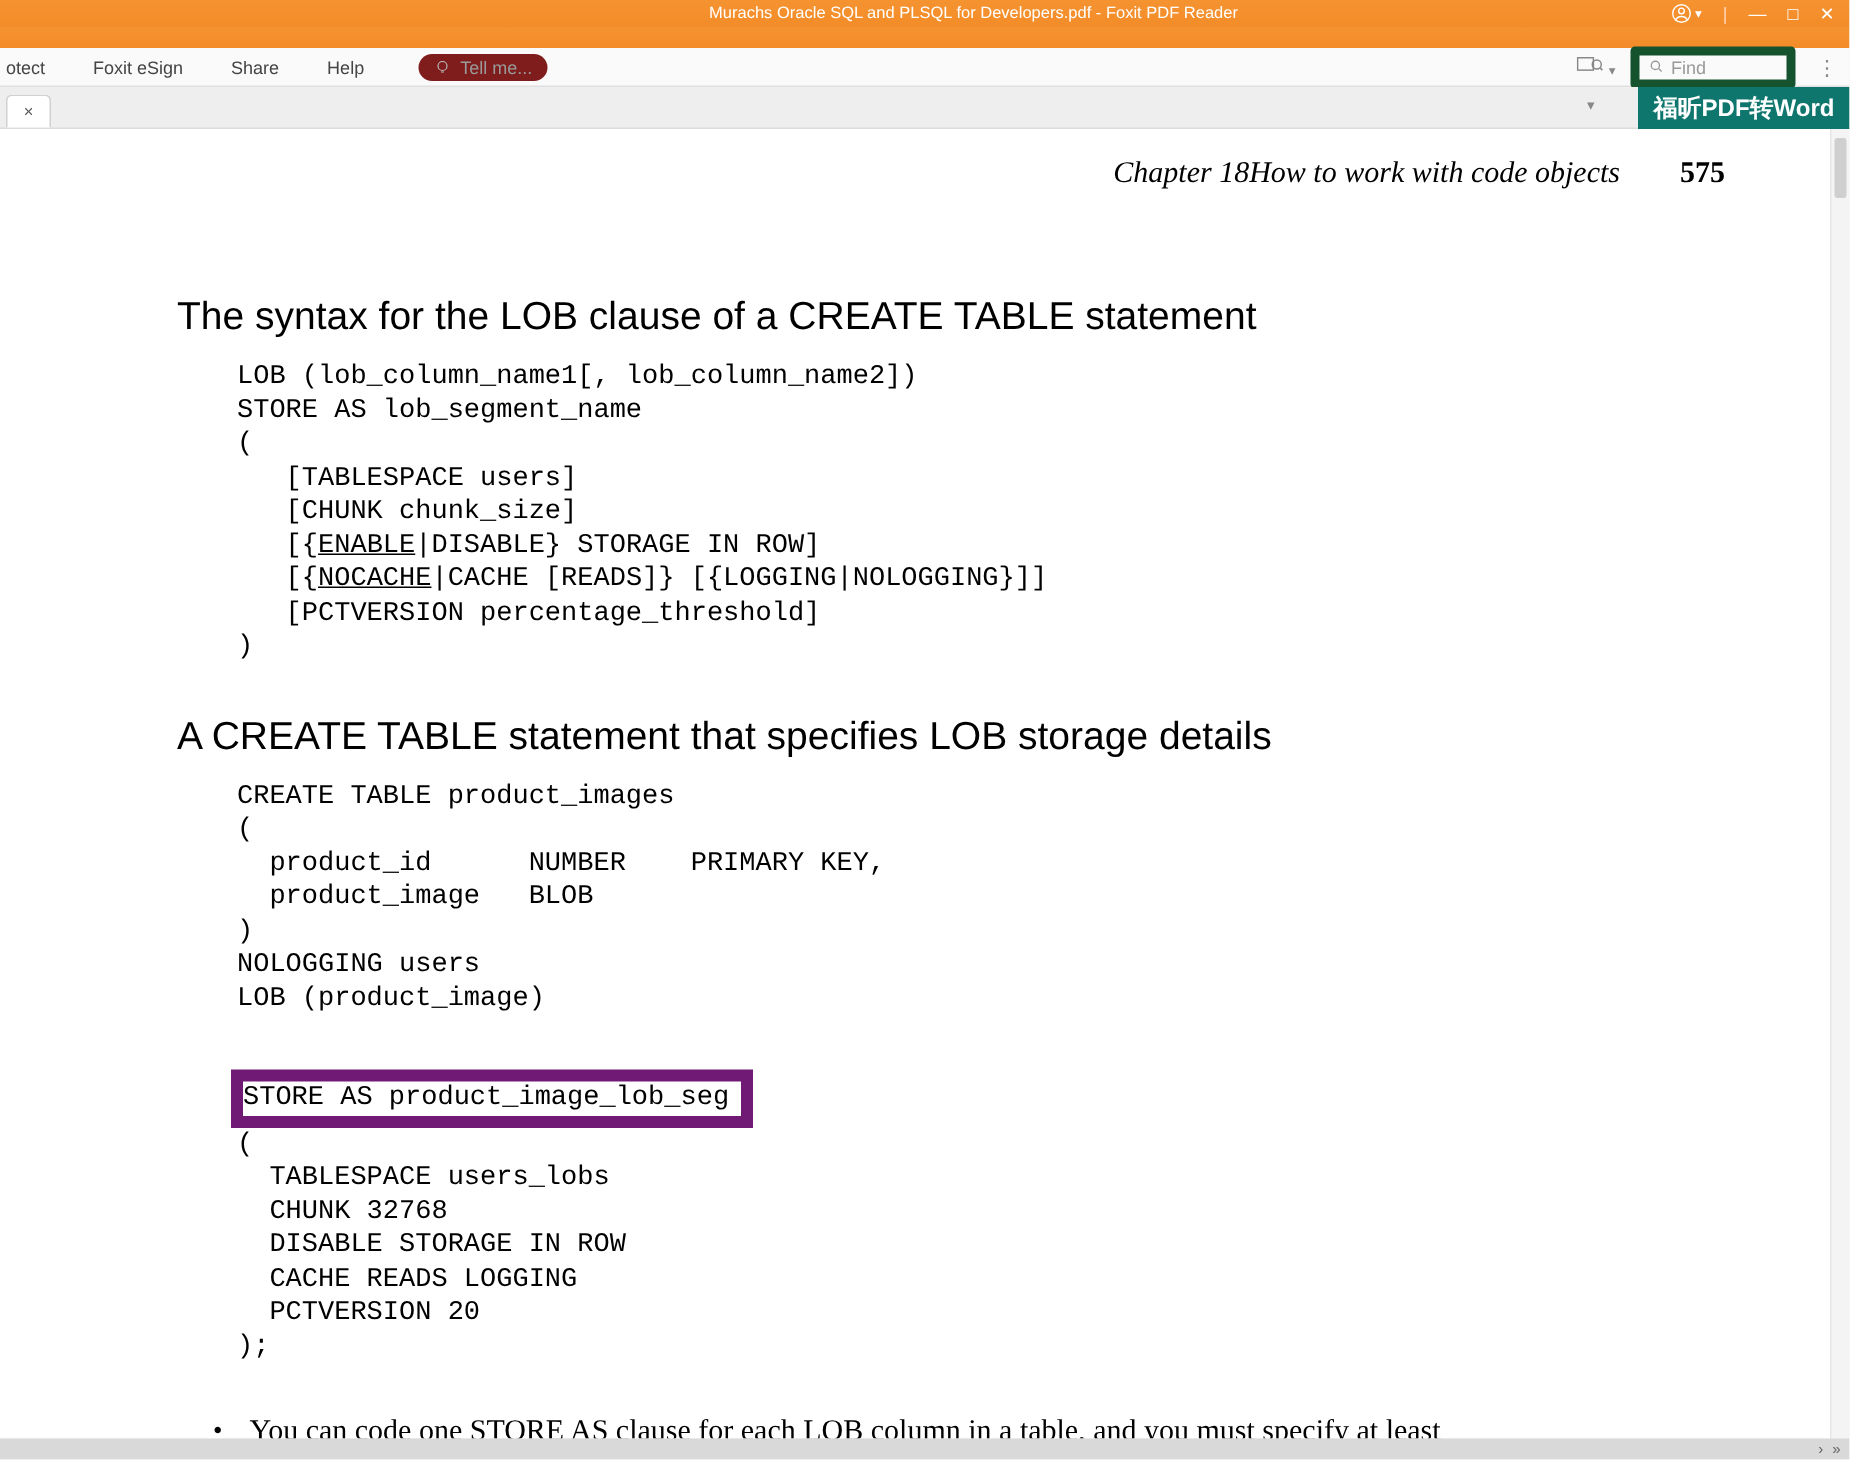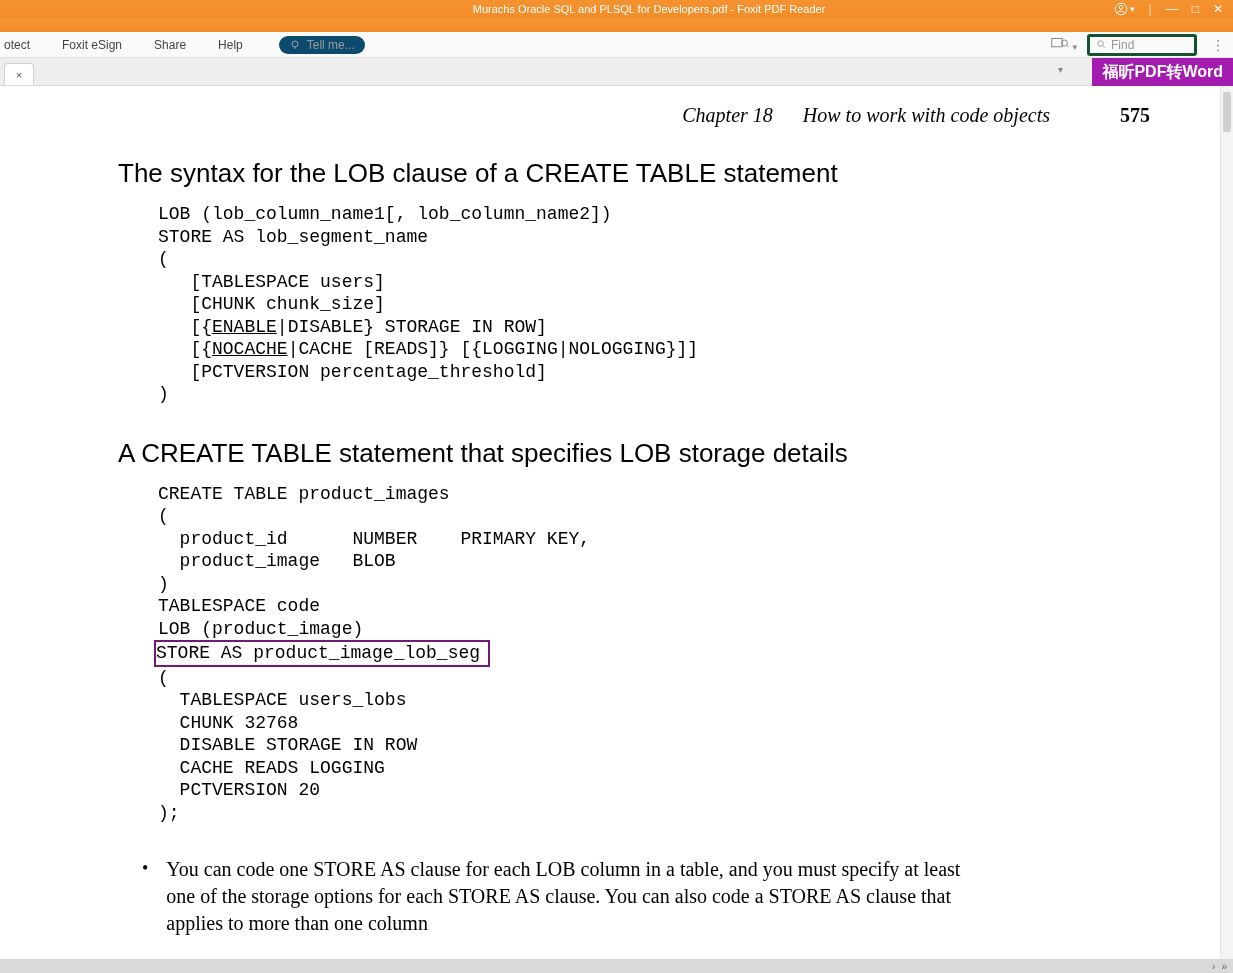--- a/index.html
+++ b/index.html
@@ -12,51 +12,51 @@
     .win-ctrls span { cursor: pointer; font-size: 12px; }
     .acct { display: flex; align-items: center; gap: 2px; }
     .acct svg { width: 14px; height: 14px; }
     
     
     .menu-bar { height: 14px; background: linear-gradient(#f59331, #f38c28); }
     
     
     .toolbar { height: 26px; background: #fafafa; border-bottom: 1px solid #e0e0e0; display: flex; align-items: center; padding: 0 4px; gap: 32px; font-size: 12px; color: #444; }
     .toolbar-item { cursor: pointer; }
-    .tell-me { display: flex; align-items: center; gap: 6px; background: #0c4a6e; border-radius: 12px; padding: 2px 10px; color: #9a9a9a; margin-left: 4px; }
+    .tell-me { display: flex; align-items: center; gap: 6px; background: #7f1d1d; border-radius: 12px; padding: 2px 10px; color: #9a9a9a; margin-left: 4px; }
     .tell-me svg { width: 12px; height: 12px; }
     .toolbar-right { margin-left: auto; display: flex; align-items: center; gap: 10px; }
-    .find-box { display: flex; align-items: center; gap: 4px; border: 3px solid #14532d; border-radius: 3px; padding: 1px 6px; width: 110px; color: #999; }
+    .find-box { display: flex; align-items: center; gap: 4px; border: 6px solid #14532d; border-radius: 3px; padding: 1px 6px; width: 110px; color: #999; }
     .find-box svg { width: 11px; height: 11px; }
     .quick-find-icon { width: 18px; height: 14px; }
     .kebab { color: #888; font-size: 14px; padding: 0 4px; cursor: pointer; }
     
     
     .tab-strip { height: 28px; background: #eeeeee; border-bottom: 1px solid #dcdcdc; display: flex; align-items: flex-end; position: relative; }
     .tab { background: #fff; width: 30px; height: 22px; border: 1px solid #d0d0d0; border-bottom: none; border-radius: 4px 4px 0 0; margin-left: 4px; display: flex; align-items: center; justify-content: center; font-size: 11px; color: #555; cursor: pointer; }
     .tab-dropdown { position: absolute; right: 170px; top: 6px; color: #888; font-size: 10px; }
-    .orange-btn { position: absolute; right: 0; top: 0; height: 28px; background: #a21caf; color: #fff; font-size: 16px; font-weight: bold; padding: 0 10px; display: flex; align-items: center; cursor: pointer; font-family: "Microsoft YaHei", sans-serif; }
+    .orange-btn { position: absolute; right: 0; top: 0; height: 28px; background: #0f766e; color: #fff; font-size: 16px; font-weight: bold; padding: 0 10px; display: flex; align-items: center; cursor: pointer; font-family: "Microsoft YaHei", sans-serif; }
     
     
     .doc-area { position: absolute; top: 86px; left: 0; right: 13px; bottom: 14px; background: #fff; overflow: hidden; }
     .vscroll { position: absolute; right: 0; top: 86px; width: 13px; bottom: 14px; background: #f4f4f4; border-left: 1px solid #e5e5e5; }
     .vscroll-thumb { position: absolute; top: 6px; left: 2px; right: 2px; height: 40px; background: #cfcfcf; border-radius: 2px; }
     
     
     .page { padding: 18px 60px 0 118px; font-family: Georgia, 'Times New Roman', serif; color: #000; }
-    .page-header { display: flex; justify-content: flex-end; gap: 30px; align-items: flex-start; margin-bottom: 31px; margin-right: 10px; }
+    .page-header { display: flex; justify-content: flex-end; align-items: flex-start; margin-bottom: 68px; margin-right: 10px; }
     .chapter { font-style: italic; font-size: 20px; }
     .chapter-title { font-style: italic; font-size: 20px; }
     .page-num { font-size: 20px; font-weight: bold; margin-left: 40px; }
     
     .sec-title { font-family: Arial, sans-serif; font-size: 26px; font-weight: normal; margin-bottom: 14px; }
     .code-block { font-family: 'Courier New', monospace; font-size: 18px; line-height: 1.25; white-space: pre; margin-left: 40px; margin-bottom: 32px; }
     .code-block .u { text-decoration: underline; }
     
-    .highlight-box { border: 2px solid #701a75; display: inline-block; padding: 0 8px 0 0; margin-left: -4px; }
+    .highlight-box { border: 8px solid #701a75; display: inline-block; padding: 0 8px 0 0; margin-left: -4px; margin-top: 36px; }
     
     .desc-title { font-family: Arial, sans-serif; font-size: 26px; font-weight: bold; margin-bottom: 14px; }
     .bullet-item { display: flex; gap: 18px; margin-left: 24px; font-size: 20px; line-height: 1.35; font-family: Georgia, 'Times New Roman', serif; }
     .bullet-dot { font-size: 18px; }
     .bullet-text { max-width: 810px; }
     
     
     .status-bar { position: absolute; bottom: 0; left: 0; right: 0; height: 14px; background: #d9d9d9; display: flex; justify-content: flex-end; align-items: center; padding-right: 6px; gap: 6px; color: #666; font-size: 10px; }
     .status-bar span { cursor: pointer; }
   </style>
@@ -141,21 +141,21 @@
 <span>   [{</span><span class="u">NOCACHE</span><span>|CACHE [READS]} [{LOGGING|NOLOGGING}]]</span>
 <span>   [PCTVERSION percentage_threshold]</span>
 <span>)</span></div>
 
     <div class="sec-title">A CREATE TABLE statement that specifies LOB storage details</div>
     <div class="code-block"><span>CREATE TABLE product_images</span>
 <span>(</span>
 <span>  product_id      NUMBER    PRIMARY KEY,</span>
 <span>  product_image   BLOB</span>
 <span>)</span>
-<span>TABLESPACE code</span>
+<span>NOLOGGING users</span>
 <span>LOB (product_image)</span>
 <span class="highlight-box"><span>STORE AS product_image_lob_seg</span></span>
 <span>(</span>
 <span>  TABLESPACE users_lobs</span>
 <span>  CHUNK 32768</span>
 <span>  DISABLE STORAGE IN ROW</span>
 <span>  CACHE READS LOGGING</span>
 <span>  PCTVERSION 20</span>
 <span>);</span></div>
 

